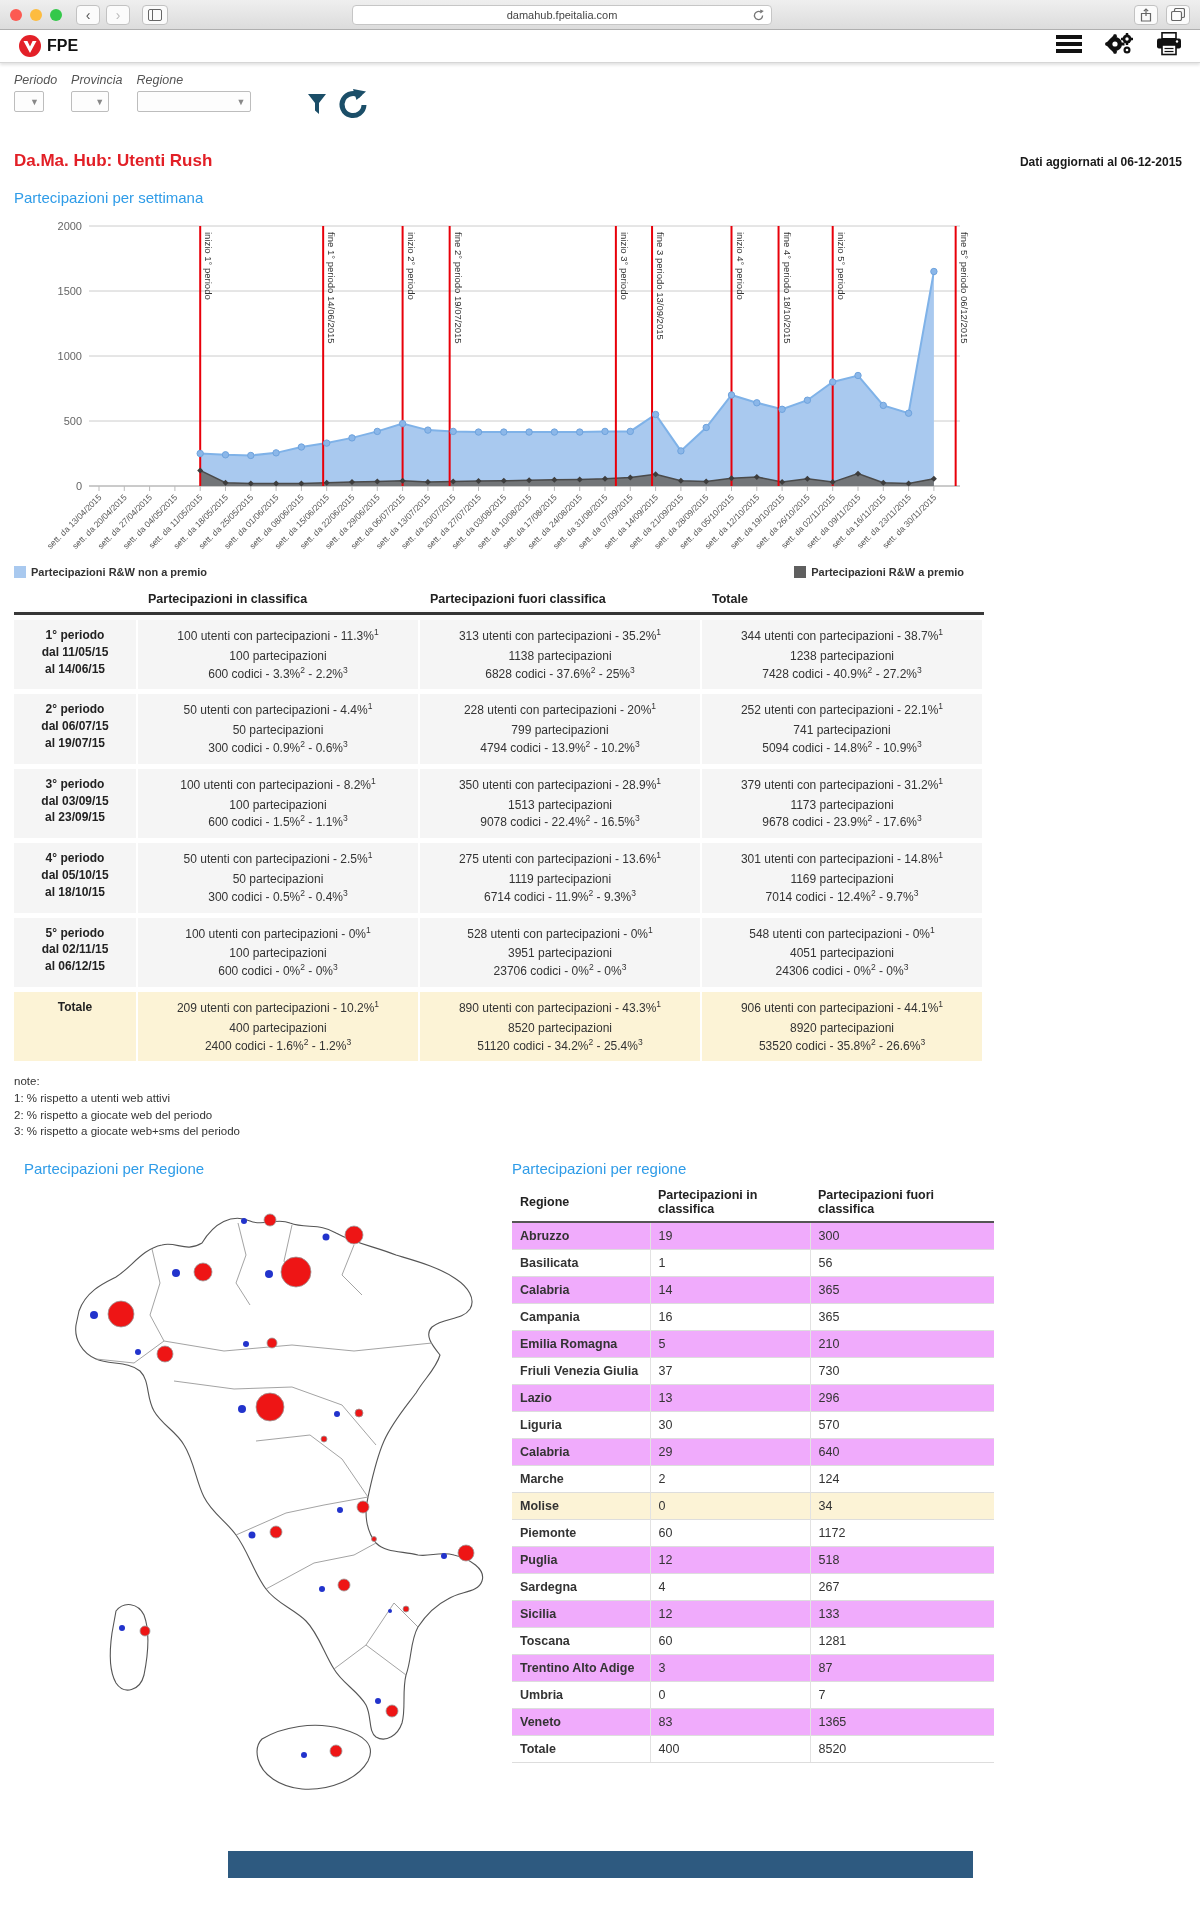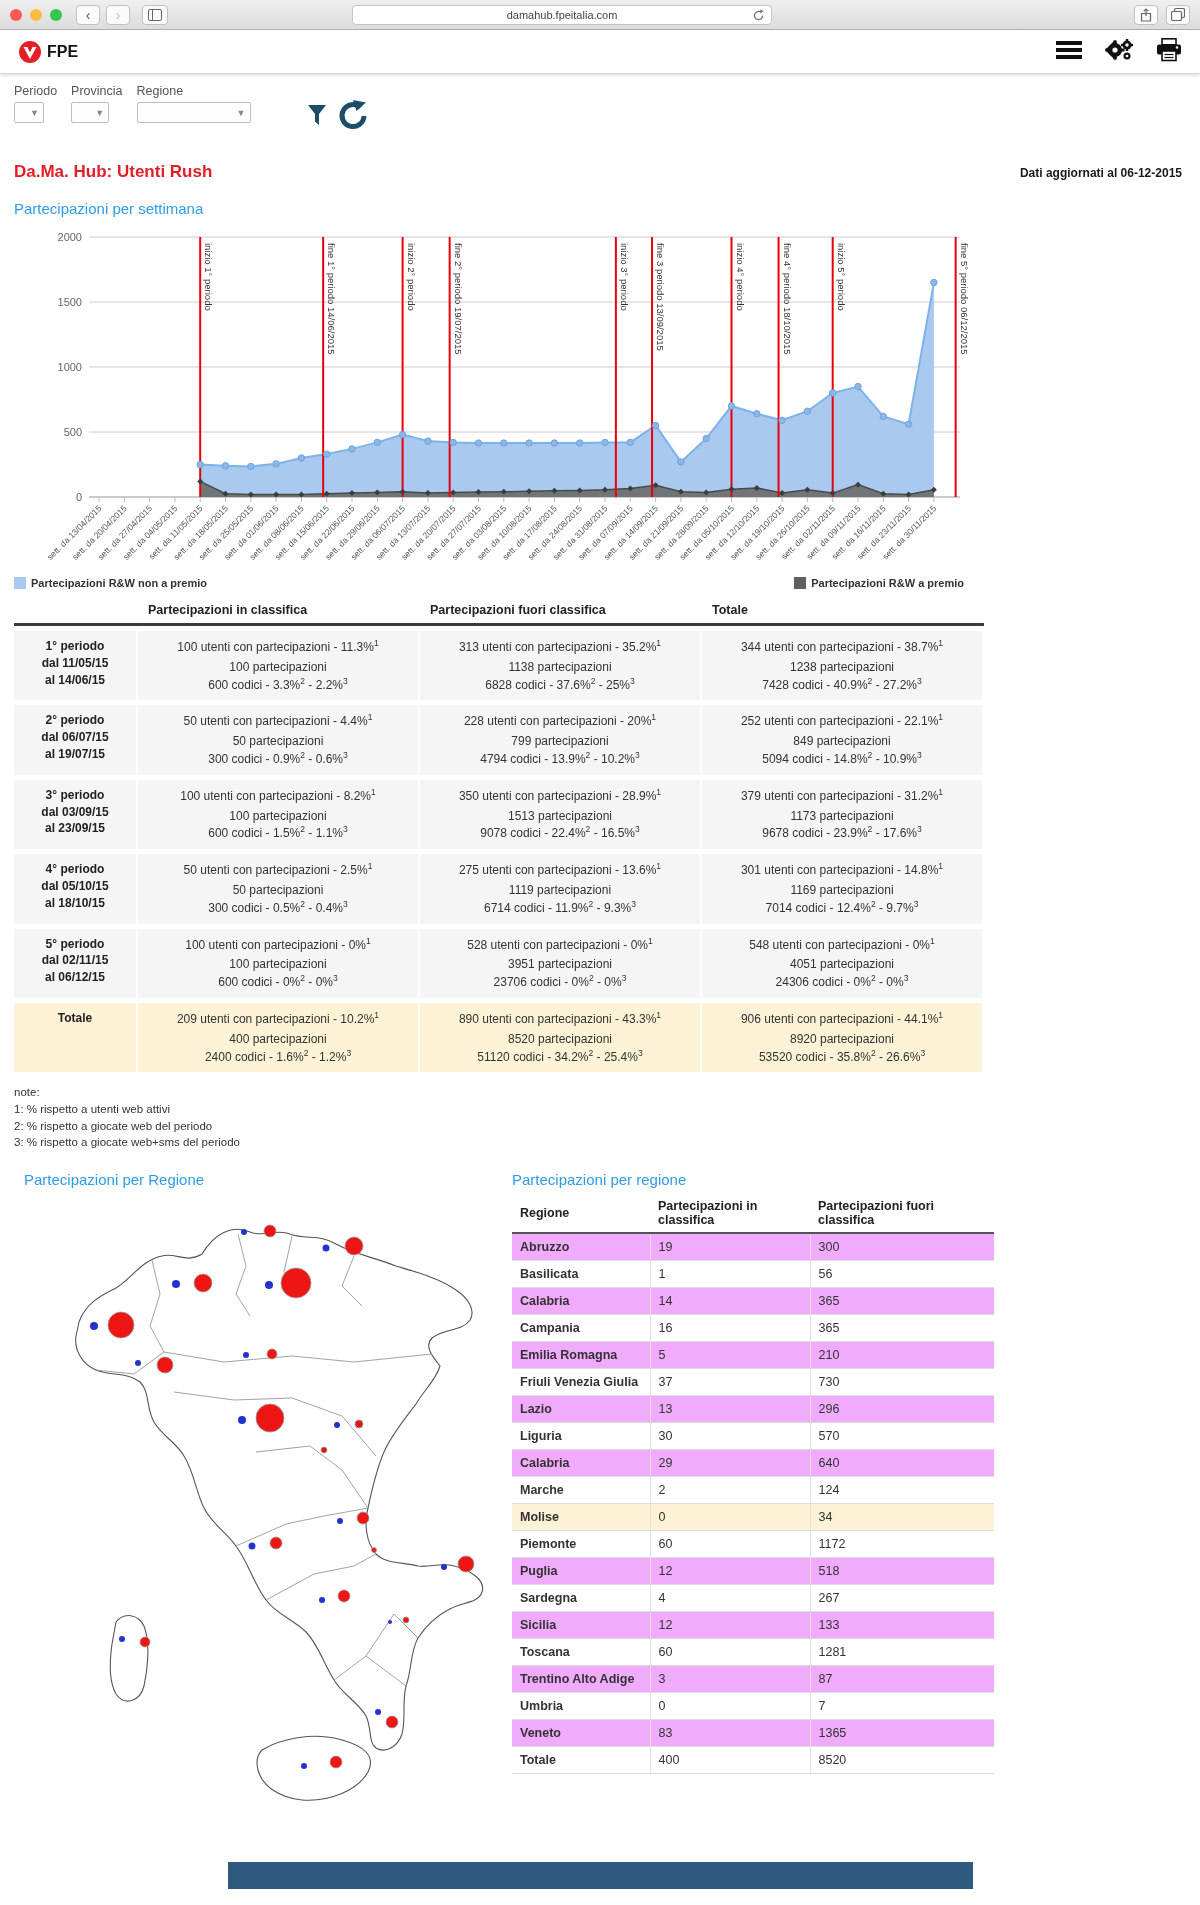--- a/index.html
+++ b/index.html
@@ -16,29 +16,29 @@
   .nav-btn.dis { color:#bbb; }
   .side-btn { width:26px; height:20px; border:1px solid #c2c2c2; background:#fbfbfb; border-radius:4px;
               display:flex; align-items:center; justify-content:center; margin-left:6px;}
   .urlbar { flex:1; max-width:420px; margin:0 auto; height:20px; background:#fff; border:1px solid #c6c6c6;
             border-radius:4px; display:flex; align-items:center; justify-content:center; gap:6px;
             font-size:11px; color:#444; position:relative;}
   .urlbar .reload { position:absolute; right:6px; top:3px; }
   .chrome-right { display:flex; gap:8px; margin-left:auto; }
 
   
-  .app-header { height:44px; background:#fff; display:flex; align-items:center; padding:0 18px;
+  .app-header { height:33px; background:#fff; display:flex; align-items:center; padding:0 18px;
                 border-bottom:1px solid #d6d6d6; box-shadow:0 2px 3px rgba(0,0,0,0.12); position:relative; z-index:2;}
   .brand { display:flex; align-items:center; gap:5px; font-size:16px; font-weight:bold; color:#111; }
   .hdr-icons { margin-left:auto; display:flex; align-items:center; gap:22px; }
 
   
   .filter-bar { padding:10px 14px 14px; display:flex; align-items:flex-start; gap:14px; }
   .fgroup { display:flex; flex-direction:column; gap:4px; }
-  .fgroup label { font-size:12.5px; color:#555; }
+  .fgroup label { font-size:12.5px; color:#555;font-style:italic; }
   .fselect { height:21px; border:1px solid #bdbdbd; border-radius:2px; background:#fdfdfd;
              display:flex; align-items:center; justify-content:flex-end; padding-right:4px; font-size:9px; color:#888;}
   .fs-periodo{width:30px;} .fs-provincia{width:38px;} .fs-regione{width:114px;}
   .ficons { display:flex; align-items:center; gap:8px; margin-left:42px; margin-top:16px; }
 
   
   .title-row { display:flex; align-items:baseline; padding:12px 14px 4px; }
   .page-title { color:#e21f26; font-size:17px; font-weight:bold; }
   .updated { margin-left:auto; font-size:12px; font-weight:bold; color:#1a1a1a; padding-right:4px;}
 
@@ -415,21 +415,21 @@
           <div>50 partecipazioni</div>
           <div>300 codici - 0.9%<sup>2</sup> - 0.6%<sup>3</sup></div>
         </div>
         <div class="pt-cell">
           <div class="l1">228 utenti con partecipazioni - 20%<sup>1</sup></div>
           <div>799 partecipazioni</div>
           <div>4794 codici - 13.9%<sup>2</sup> - 10.2%<sup>3</sup></div>
         </div>
         <div class="pt-cell">
           <div class="l1">252 utenti con partecipazioni - 22.1%<sup>1</sup></div>
-          <div>849 partecipazioni</div>
+          <div>741 partecipazioni</div>
           <div>5094 codici - 14.8%<sup>2</sup> - 10.9%<sup>3</sup></div>
         </div>
       </div>
       <div class="pt-row">
         <div class="pt-cell pt-label">
           <div>3° periodo</div>
           <div>dal 03/09/15</div>
           <div>al 23/09/15</div>
         </div>
         <div class="pt-cell">

